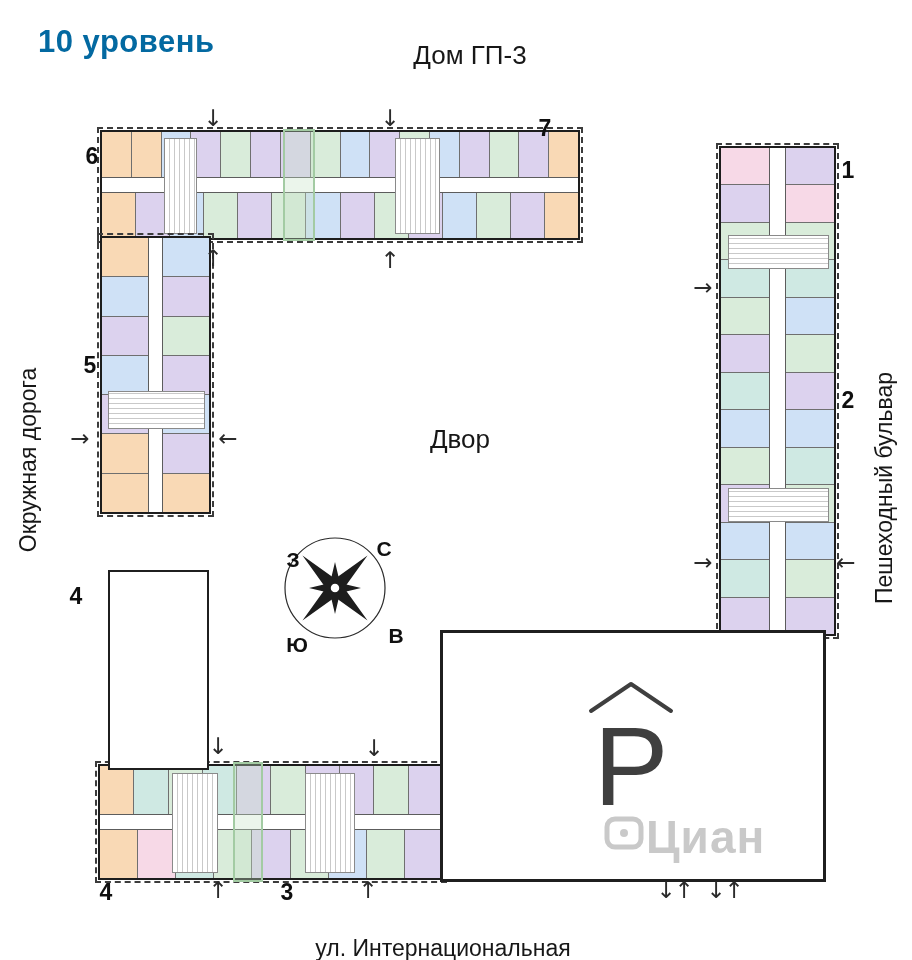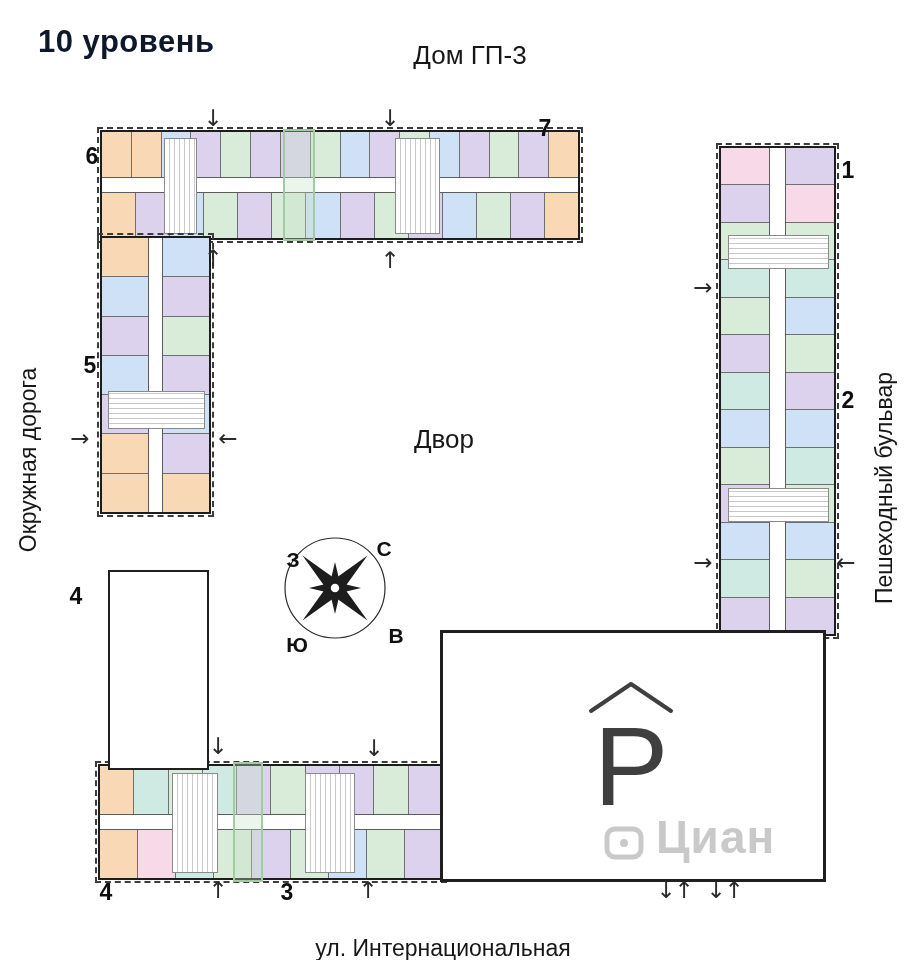--- a/index.html
+++ b/index.html
@@ -1,25 +1,25 @@
 <!DOCTYPE html>
 <html><head>
 <meta charset="utf-8">
 <style>
   html,body{margin:0;padding:0;background:#fff;}
   #stage{position:relative;width:912px;height:960px;background:#fff;overflow:hidden;
          font-family:"Liberation Sans",sans-serif;color:#111;}
 
-  .title{position:absolute;left:38px;top:24px;font-size:31px;font-weight:bold;color:#0f172a;letter-spacing:.5px;}
+  .title{position:absolute;left:38px;top:24px;font-size:31px;font-weight:bold;color:#0369a1;letter-spacing:.5px;}
   .house{position:absolute;left:470px;top:40px;transform:translateX(-50%);font-size:26px;color:#171717;}
   .street{position:absolute;font-size:23px;color:#171717;white-space:nowrap;z-index:5;}
   .street.left{left:28px;top:460px;transform:translate(-50%,-50%) rotate(-90deg);}
   .street.right{left:884px;top:488px;transform:translate(-50%,-50%) rotate(-90deg);}
   .street.bottom{left:443px;top:916px;transform:translateX(-50%);margin-top:19px;}
-  .courtyard{position:absolute;left:444px;top:424px;transform:translateX(-50%);font-size:26px;color:#171717;z-index:5;}
+  .courtyard{position:absolute;left:460px;top:424px;transform:translateX(-50%);font-size:26px;color:#171717;z-index:5;}
 
   .compass{position:absolute;left:255px;top:508px;width:160px;height:160px;z-index:5;}
   .compass svg{position:absolute;left:0;top:0;}
   .cletter{position:absolute;transform:translate(-50%,-50%);font-size:21px;font-weight:bold;color:#101010;}
 
   .building{position:absolute;background:#fff;border:2px solid #1d1d1d;
             outline:2px dashed #3c3c3c;outline-offset:1px;display:flex;z-index:1;}
   .building.h{flex-direction:column;}
   .building.v{flex-direction:row;}
   .units{flex:1 1 0;display:flex;gap:1px;background:#6f6f6f;min-width:0;min-height:0;}
@@ -35,21 +35,21 @@
   .highlight{position:absolute;border:2px solid #a3cba3;background:rgba(199,227,199,.35);z-index:3;}
 
   .arrow{position:absolute;transform:translate(-50%,-50%);font-family:"DejaVu Sans",sans-serif;
          font-size:23px;color:#2b2b2b;z-index:4;line-height:1;}
   .seclabel{position:absolute;transform:translate(-50%,-50%);font-size:23px;font-weight:bold;color:#0f0f0f;z-index:4;}
 
   .parking-symbol{position:absolute;left:585px;top:680px;width:92px;display:flex;flex-direction:column;
                   align-items:center;z-index:5;}
   .pletter{font-size:112px;font-weight:500;color:#3f3f3f;line-height:.95;}
 
-  .watermark{position:absolute;left:602px;top:810px;display:flex;align-items:flex-end;gap:10px;opacity:.55;z-index:6;}
+  .watermark{position:absolute;left:602px;top:810px;display:flex;align-items:flex-start;opacity:.55;z-index:6;}
   .watermark .wtext{font-size:46px;font-weight:bold;color:#9e9e9e;letter-spacing:1px;}
 </style>
 </head>
 <body>
 
 <div id="stage">
 
   <div class="title">10 уровень</div>
   <div class="house">Дом ГП-3</div>
 

